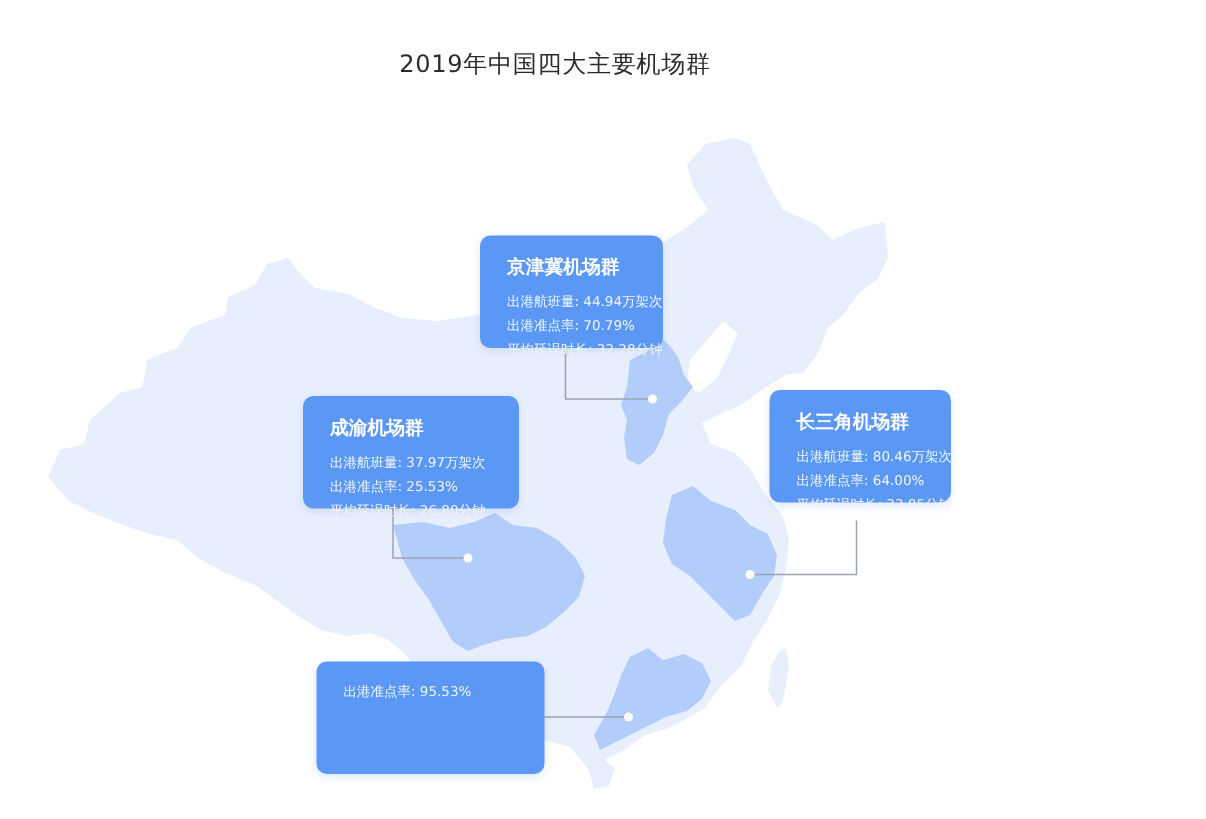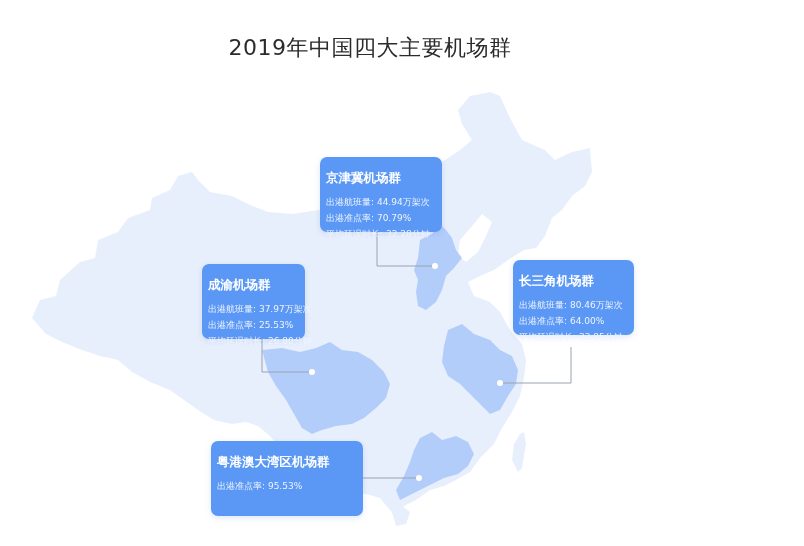--- a/index.html
+++ b/index.html
@@ -1,27 +1,27 @@
 <!DOCTYPE html>
 <html><head>
   <meta charset="utf-8">
   <style>
     html, body { margin: 0; padding: 0; background: #ffffff; }
     body { width: 804px; height: 546px; position: relative; overflow: hidden;
            font-family: "DejaVu Sans", "Liberation Sans", sans-serif; }
     .title { position: absolute; left: 0; top: 33px; width: 740px; text-align: center;
-             font-size: 22px; color: #2b2b2b; letter-spacing: 0.5px; }
+             font-size: 16px; color: #2b2b2b; letter-spacing: 0.5px; }
     svg.map { position: absolute; left: 0; top: 0; width: 804px; height: 546px; }
     .card { position: absolute; background: #5b98f5; border-radius: 7px; color: #fff;
-            box-sizing: border-box; padding: 13px 12px 10px 6px;
+            box-sizing: border-box; padding: 13px 12px 10px 18px;
             box-shadow: 0 2px 6px rgba(80,120,200,0.18); }
     .card .name { font-size: 12.5px; font-weight: bold; margin-bottom: 7px; white-space: nowrap; }
     .card .line { font-size: 9px; line-height: 16px; white-space: nowrap; color: #eef4ff; }
     #card-jjj { left: 320px; top: 157px; width: 122px; height: 75px; }
-    #card-cy  { left: 202px; top: 264px; width: 103px; height: 75px; }
+    #card-cy  { left: 202px; top: 264px; width: 144px; height: 75px; }
     #card-csj { left: 513px; top: 260px; width: 121px; height: 75px; }
     #card-gba { left: 211px; top: 441px; width: 152px; height: 75px; }
   </style>
 </head>
 <body>
 
 <div class="title">2019年中国四大主要机场群</div>
 
 <svg class="map" viewBox="0 0 804 546">
 
@@ -87,15 +87,14 @@
 </div>
 
 <div class="card" id="card-csj">
   <div class="name">长三角机场群</div>
   <div class="line"><span>出港航班量</span>: <span>80.46万架次</span></div>
   <div class="line"><span>出港准点率</span>: <span>64.00%</span></div>
   <div class="line"><span>平均延误时长</span>: <span>33.85分钟</span></div>
 </div>
 
 <div class="card" id="card-gba">
-  <div class="name">粤港澳大湾区机场群</div>
   <div class="line"><span>出港准点率</span>: <span>95.53%</span></div>
 </div>
 
 </body></html>

